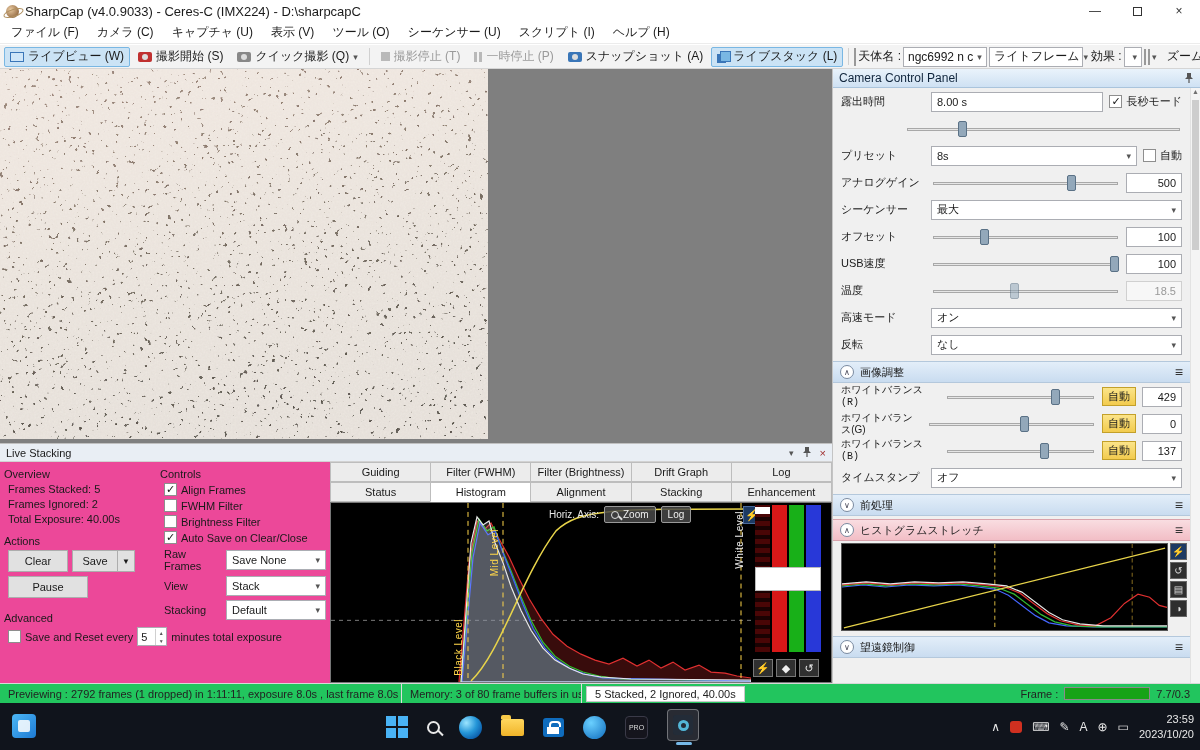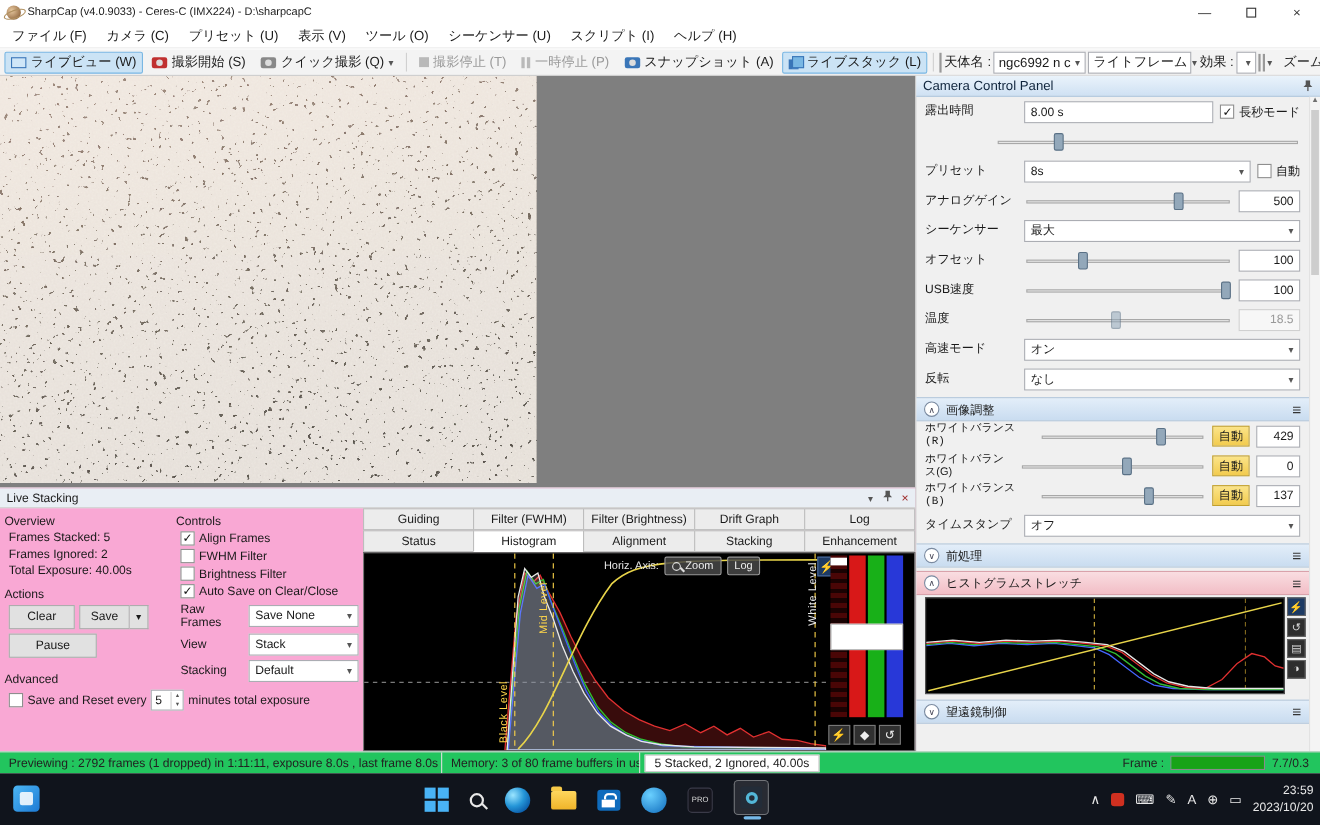--- a/index.html
+++ b/index.html
@@ -4,21 +4,21 @@
 <style>
   * { margin:0; padding:0; box-sizing:border-box; }
   html,body { width:1200px; height:750px; overflow:hidden; }
   body { font-family:"Liberation Sans", sans-serif; font-size:12px; background:#fff; color:#1a1a1a; position:relative; }
   #app { position:absolute; inset:0; }
 
   
   .titlebar { position:absolute; top:0; left:0; right:0; height:22px; background:#fff; display:flex; align-items:center; gap:6px; padding-left:6px; }
   .app-icon { position:relative; width:13px; height:13px; border-radius:50%; background:radial-gradient(circle at 35% 35%, #e8c9a0, #a07850 65%, #6a4a30); flex-shrink:0; }
   .app-icon::after { content:""; position:absolute; left:-3px; top:4px; width:19px; height:6px; border:1px solid #b09060; border-radius:50%; transform:rotate(-18deg); }
-  .title-text { font-size:10px; }
+  .title-text { font-size:13px; }
   .win-controls { margin-left:auto; display:flex; height:22px; }
   .win-btn { width:42px; display:flex; align-items:center; justify-content:center; font-size:12px; color:#333; }
   .win-btn.max span { display:block; width:9px; height:9px; border:1px solid #333; }
 
   
   .menubar { position:absolute; top:22px; left:0; right:0; height:22px; background:#fff; display:flex; align-items:center; padding-left:2px; border-bottom:1px solid #ececec; }
   .menu-item { padding:2px 9px; font-size:12px; }
 
   
   .toolbar { position:absolute; top:45px; left:0; right:0; height:24px; background:#f3f3f3; border-bottom:1px solid #d5d5d5; display:flex; align-items:center; gap:2px; padding:0 4px; font-size:12px; white-space:nowrap; }
@@ -71,21 +71,21 @@
   .section-hdr.pink { background:linear-gradient(#f9dde1,#f2bec6); border-color:#d9a2ab; }
   .chev-circle { width:14px; height:14px; border-radius:50%; border:1px solid #7a8aa0; background:#fff; display:flex; align-items:center; justify-content:center; font-size:8px; color:#445; flex-shrink:0; }
   .hamburger { margin-left:auto; font-size:14px; color:#333; }
   .mini-hist-row { display:flex; gap:2px; padding:2px 2px 2px 8px; }
   .mini-hist { position:relative; flex:1; height:88px; background:#000; border:1px solid #555; }
   .hist-btn-col { width:18px; display:flex; flex-direction:column; gap:2px; }
   .hist-btn { width:17px; height:17px; background:#2e2e2e; border:1px solid #666; color:#ddd; font-size:10px; display:flex; align-items:center; justify-content:center; }
   .hist-btn.bolt { background:#1d3a63; color:#ffd64a; }
 
   
-  .ls { position:absolute; top:443px; left:0; width:832px; height:240px; background:#f9a8d4; border-top:1px solid #c0c0c0; font-size:11px; }
+  .ls { position:absolute; top:443px; left:0; width:832px; height:240px; background:#ec4899; border-top:1px solid #c0c0c0; font-size:11px; }
   .ls-titlebar { height:18px; background:#e9eef4; border-bottom:1px solid #d2d2d2; display:flex; align-items:center; padding:0 6px; gap:6px; }
   .ls-title-icons { margin-left:auto; display:flex; gap:8px; align-items:center; color:#444; }
   .ls-body { position:absolute; top:18px; bottom:0; left:0; right:0; display:flex; }
   .ls-col1 { width:158px; padding:3px 4px; flex-shrink:0; }
   .ls-col2 { width:172px; padding:3px 2px; flex-shrink:0; }
   .ls-h { margin:3px 0 3px 0; }
   .ls-stat { margin:2px 0 3px 4px; }
   .btn { background:#e1e1e1; border:1px solid #adadad; height:22px; display:inline-flex; align-items:center; justify-content:center; font-size:11px; padding:0 6px; }
   .split-btn { display:inline-flex; }
   .split-btn .btn.main { width:46px; }
@@ -171,21 +171,21 @@
       <span class="win-btn max">
           <span></span>
         </span>
       <span class="win-btn">×</span>
     </div>
   </div>
 
   <div class="menubar">
     <span class="menu-item">ファイル (F)</span>
     <span class="menu-item">カメラ (C)</span>
-    <span class="menu-item">プリセット (U)</span>
+    <span class="menu-item">キャプチャ (U)</span>
     <span class="menu-item">表示 (V)</span>
     <span class="menu-item">ツール (O)</span>
     <span class="menu-item">シーケンサー (U)</span>
     <span class="menu-item">スクリプト (I)</span>
     <span class="menu-item">ヘルプ (H)</span>
   </div>
 
   <div class="toolbar">
     <div class="tb-btn active">
       <span class="i-live"></span>

